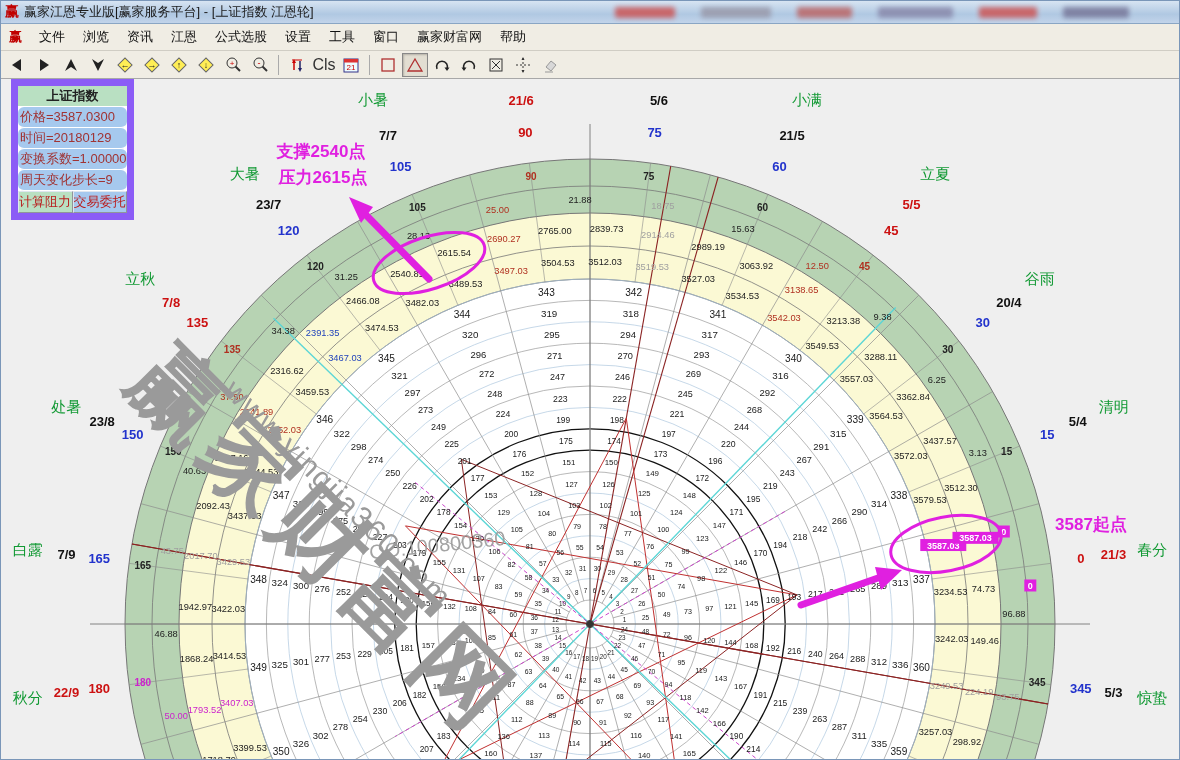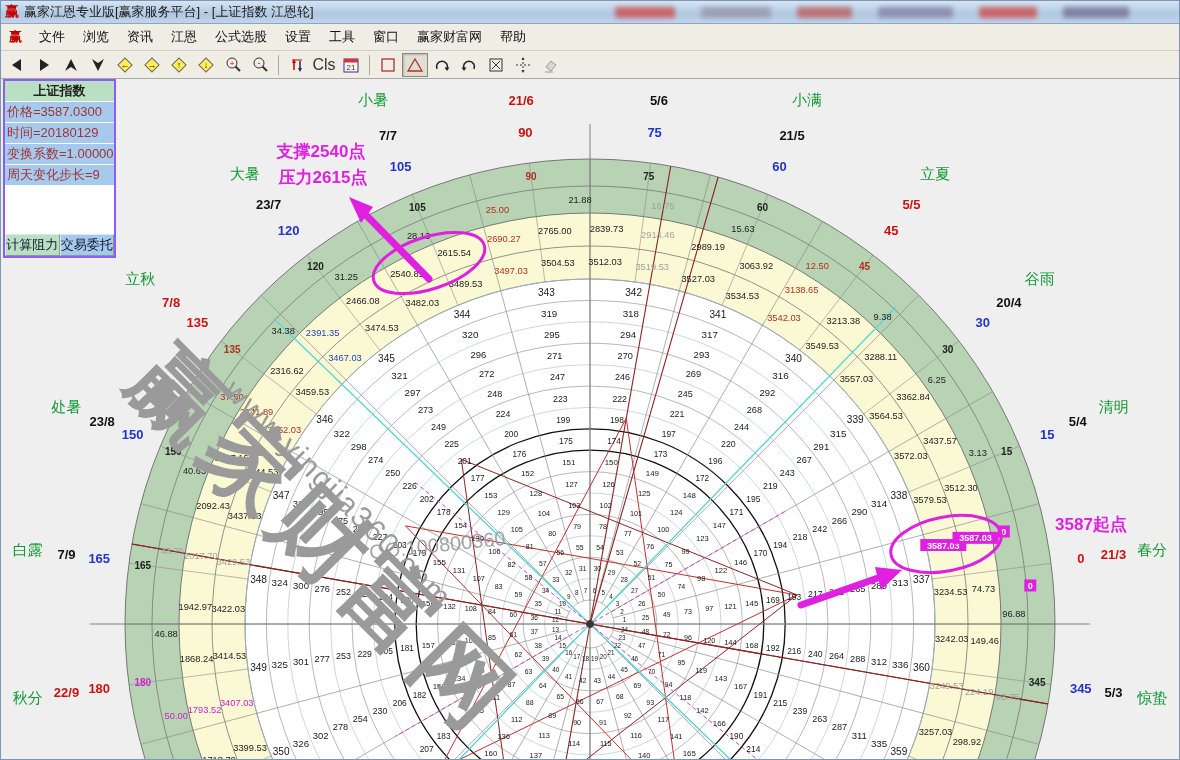--- a/index.html
+++ b/index.html
@@ -19,29 +19,29 @@
   .menubar .logo{color:#c00000;font-weight:bold;margin:0 8px 0 4px;}
   .menu-item{padding:16px 9px;cursor:default;}
   .toolbar{height:27px;background:#f0ede4;border-bottom:1px solid #a8a8a8;
       display:flex;align-items:center;padding-left:3px;gap:1px;}
   .tb{width:24px;height:22px;display:flex;align-items:center;justify-content:center;
       border:1px solid transparent;}
   .tb.pressed{border:1px solid #888;background:#e2ded2;box-shadow:inset 1px 1px 2px #0003;}
   .tb-sep{width:1px;height:20px;background:#aaa;margin:0 4px;}
   .tb-text{font-size:16px;color:#333;}
   
-  .panel{position:absolute;left:2px;top:78px;width:109px;z-index:30;font-size:13px;
-      border:2px solid #8b5cf6;background:#fff;}
+  .panel{position:absolute;left:10px;top:78px;width:109px;z-index:30;font-size:13px;
+      border:7px solid #8b5cf6;background:#fff;}
   .panel .row{height:20px;line-height:20px;padding:0 2px;border-bottom:1px solid #fff;
       white-space:nowrap;overflow:hidden;}
   .panel .hdr{background:#b9e0c2;color:#222;text-align:center;font-weight:bold;}
-  .panel .val{background:#a6c9ee;color:#a03434;}
+  .panel .val{background:#a6c9ee;color:#a03434;border-radius:6px;}
   .panel .btns{display:flex;}
-  .panel .btn{flex:1;height:20px;line-height:20px;text-align:center;color:#0f172a;
-      border:1px outset #dfe6ee;cursor:default;white-space:nowrap;overflow:hidden;margin-top:48px;}
+  .panel .btn{flex:1;height:20px;line-height:20px;color:#b91c1c;
+      border:1px outset #dfe6ee;cursor:default;white-space:nowrap;overflow:hidden;}
   .panel .btn.g{background:#b9e0c2;}
   .panel .btn.b{background:#a6c9ee;}
   
   #wheel-wrap{position:absolute;left:0;top:75px;width:1180px;height:685px;}
   svg text{font-family:"Liberation Sans",sans-serif;}
 </style>
 </head>
 <body>
 
 <div class="titlebar">

